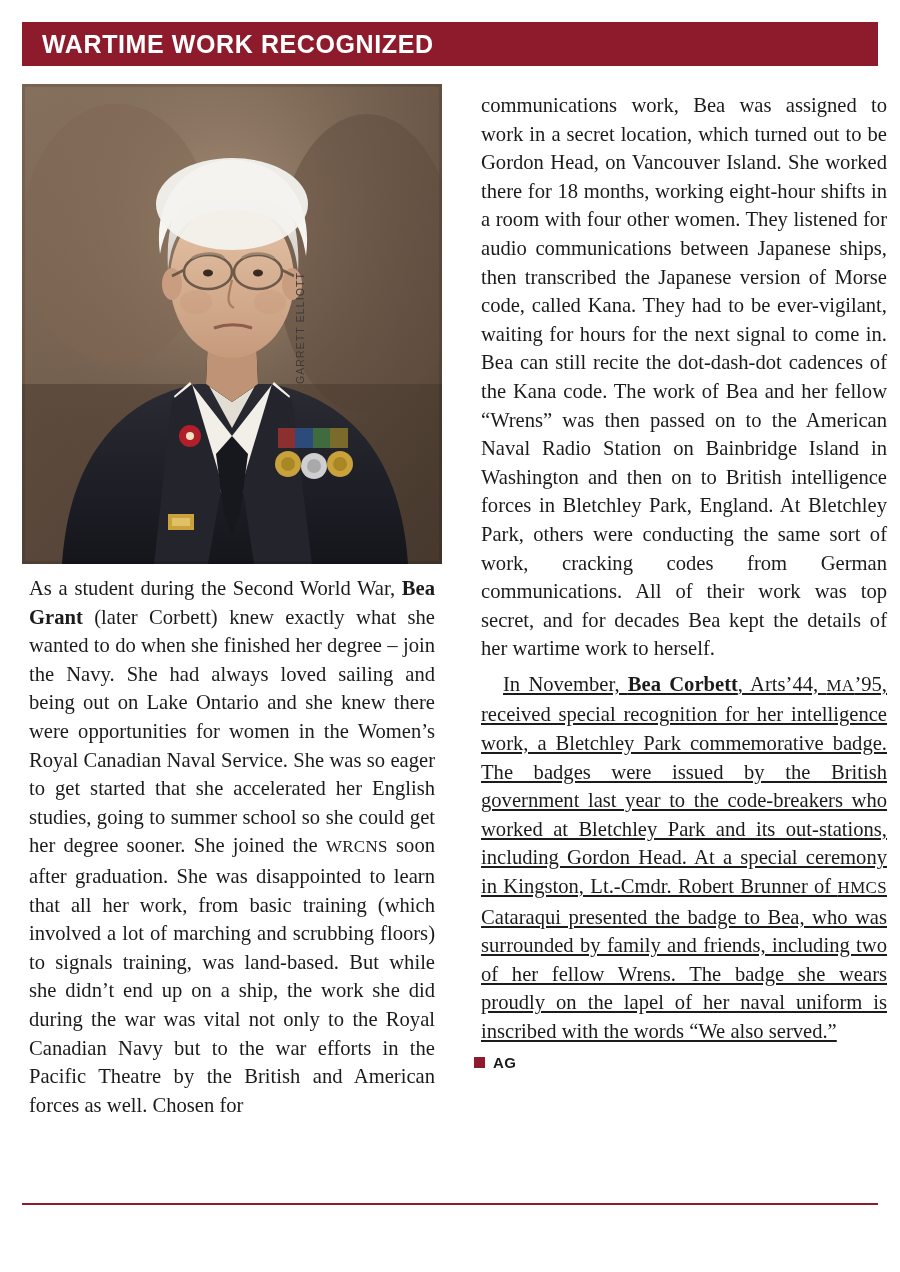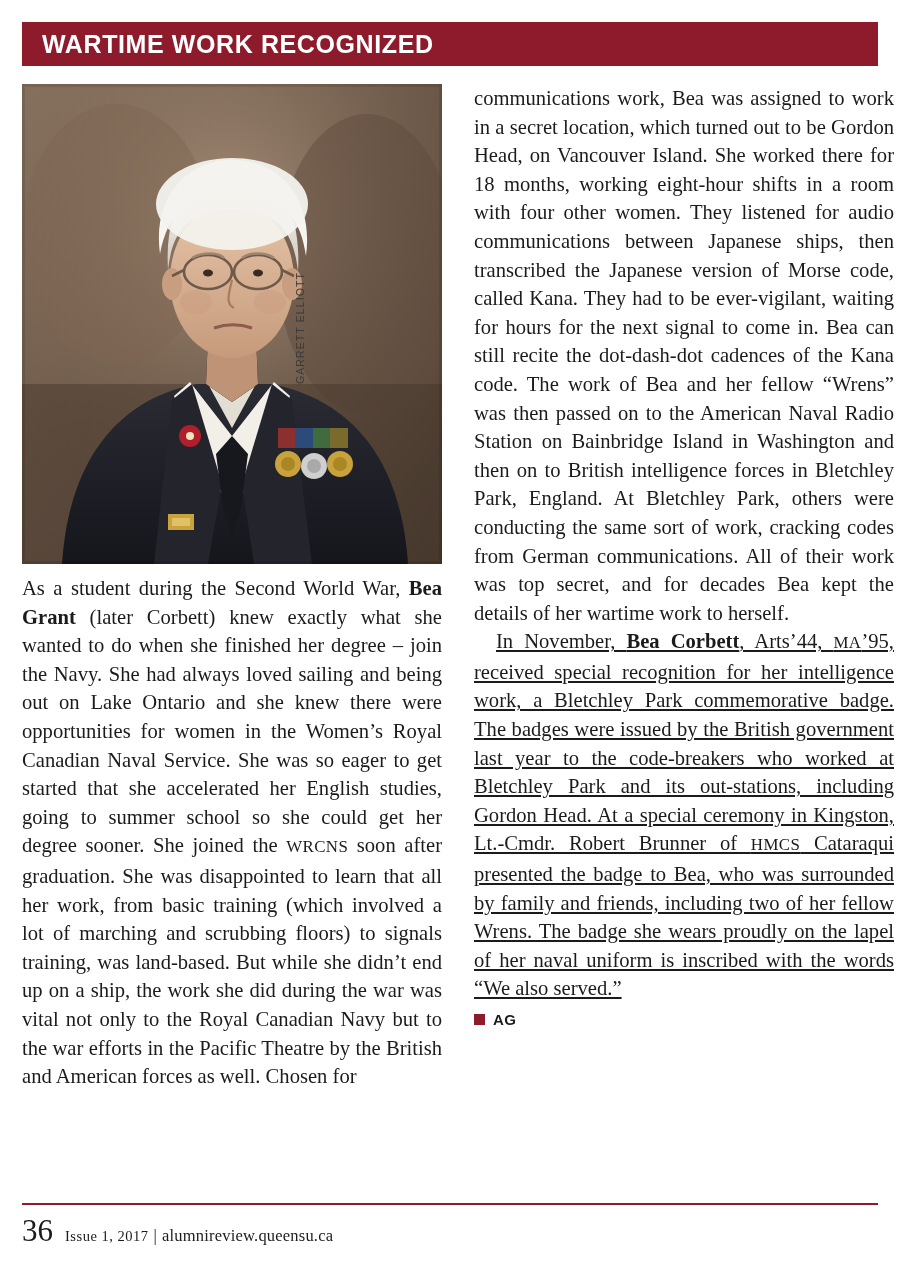--- a/index.html
+++ b/index.html
@@ -93,21 +93,21 @@
   
   .body-text {
     font-family: "Liberation Serif", serif;
     font-size: 20.6px;
     line-height: 28.6px;
     text-align: justify;
     color: #1b1b1b;
     hyphens: none;
   }
   .body-text p {
-    margin: 0;
+    margin: 7px;
   }
   .body-text p.indent {
     text-indent: 22px;
     text-decoration: underline;
   }
   .sc {
     font-size: 0.82em;
     letter-spacing: 0.4px;
   }
   b, .bold { font-weight: bold; }
@@ -294,20 +294,14 @@
       <p class="indent"><span>In November, </span><b>Bea Corbett</b><span>, Arts’44, </span><span class="sc">MA</span><span>’95, received special recognition for her intelligence work, a Bletchley Park commemorative badge. The badges were issued by the British government last year to the code-breakers who worked at Bletchley Park and its out-stations, including Gordon Head. At a special ceremony in Kingston, Lt.-Cmdr. Robert Brunner of </span><span class="sc">HMCS</span><span> Cataraqui presented the badge to Bea, who was surrounded by family and friends, including two of her fellow Wrens. The badge she wears proudly on the lapel of her naval uniform is inscribed with the words “We also served.”</span></p>
     </div>
 
     <div class="byline">
       <span class="sq"></span>
       <span>AG</span>
     </div>
   </div>
 
   <div class="footer-rule"></div>
-  <div class="footer">
-    <span class="folio">36</span>
-    <span class="footer-text">
-      <span class="small-caps">Issue 1, 2017</span><span class="footer-sep">|</span><span>alumnireview.queensu.ca</span>
-    </span>
-  </div>
 
 </div>
 
 </body></html>

